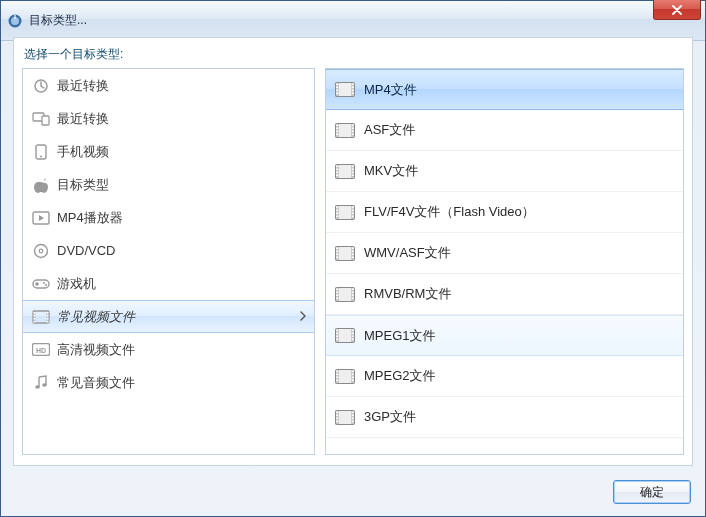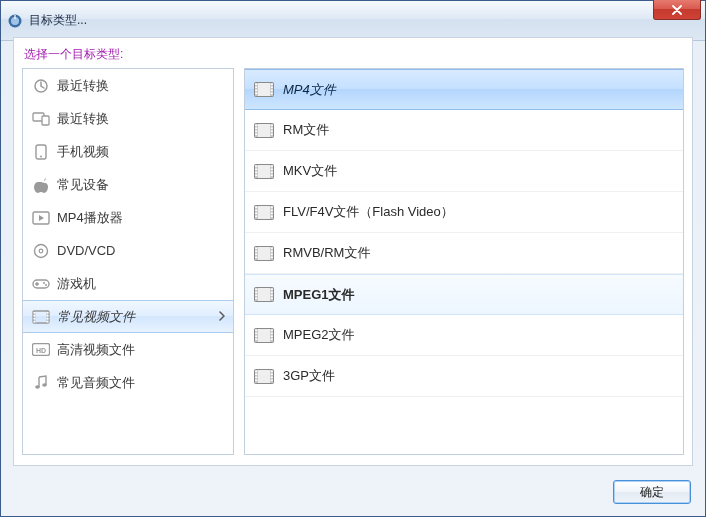--- a/index.html
+++ b/index.html
@@ -4,35 +4,35 @@
 <style>
 * { margin: 0; padding: 0; box-sizing: border-box; }
 html, body { width: 706px; height: 517px; overflow: hidden; font-family: "Microsoft YaHei", "Segoe UI", Tahoma, sans-serif; font-size: 12px; }
 .window { width: 706px; height: 517px; background: linear-gradient(to bottom, #d7e4f2 0%, #d7e4f2 6%, #e9eff7 7%, #eef3f9 100%); border: 1px solid #3b5b8c; position: relative; }
 .titlebar { height: 40px; background: linear-gradient(to bottom, #f6fafd 0%, #dfe9f5 45%, #d3e0ef 46%, #dde8f4 100%); border-bottom: 1px solid #b6c6da; display: flex; align-items: center; padding-left: 6px; position: relative; }
 .titlebar .app-icon { width: 16px; height: 16px; margin-right: 6px; }
 .titlebar .title { color: #1a2a44; font-size: 12px; }
 .close-btn { position: absolute; top: -1px; right: 4px; width: 48px; height: 20px; background: linear-gradient(to bottom, #e67a6f 0%, #d9594e 48%, #c63b2f 50%, #cf4236 100%); border: 1px solid #8a2e26; border-top: none; border-radius: 0 0 3px 3px; display: flex; align-items: center; justify-content: center; cursor: default; }
 .close-btn svg { display: block; }
 .content { position: absolute; left: 12px; right: 12px; top: 36px; bottom: 50px; background: #ffffff; border: 1px solid #c9d4e3; }
-.instruction { position: absolute; left: 10px; top: 8px; color: #a21caf; font-size: 12px; }
+.instruction { position: absolute; left: 10px; top: 8px; color: #0c4a6e; font-size: 12px; }
 .panels { position: absolute; left: 8px; right: 8px; top: 30px; bottom: 10px; display: flex; gap: 10px; }
-.left-panel { width: 212px; border: 1px solid #c2cfde; background: #fff; overflow: hidden; }
+.left-panel { width: 293px; border: 1px solid #c2cfde; background: #fff; overflow: hidden; }
 .right-panel { flex: 1; border: 1px solid #c2cfde; background: #fff; overflow-x: hidden; overflow-y: auto; position: relative; }
 .cat-item { height: 33px; display: flex; align-items: center; padding-left: 8px; padding-right: 8px; cursor: default; position: relative; }
 .cat-item .icon-slot { width: 20px; height: 18px; margin-right: 6px; display: flex; align-items: center; justify-content: center; color: #9a9a9a; }
 .cat-item .label { color: #3a3a3a; font-size: 13px; }
 .cat-item .chev { margin-left: auto; color: #6b6b6b; font-size: 11px; }
 .cat-item.selected { background: linear-gradient(to bottom, #f0f7ff 0%, #e1efff 48%, #d2e6fd 50%, #e8f3ff 100%); border-top: 1px solid #a8cbef; border-bottom: 1px solid #a8cbef; font-style: italic; }
 .fmt-item { height: 41px; display: flex; align-items: center; padding-left: 8px; border-bottom: 1px solid #f0f0f0; cursor: default; }
 .fmt-item .icon-slot { width: 22px; height: 18px; margin-right: 8px; display: flex; align-items: center; justify-content: center; }
 .fmt-item .label { color: #2a2a2a; font-size: 13px; }
-.fmt-item.selected { background: linear-gradient(to bottom, #d8ebff 0%, #c5e0ff 48%, #b4d6fd 50%, #cde6ff 100%); border-top: 1px solid #8fbceb; border-bottom: 1px solid #8fbceb; font-style: italic; }
+.fmt-item.selected { background: linear-gradient(to bottom, #d8ebff 0%, #c5e0ff 48%, #b4d6fd 50%, #cde6ff 100%); border-top: 1px solid #8fbceb; border-bottom: 1px solid #8fbceb; }
 .fmt-item.selected .label { color: #0b2544; }
-.fmt-item.hovered { background: linear-gradient(to bottom, #f6fbff 0%, #edf6ff 100%); border-top: 1px solid #d2e6fb; border-bottom: 1px solid #d2e6fb; font-weight: bold; }
+.fmt-item.hovered { background: linear-gradient(to bottom, #f6fbff 0%, #edf6ff 100%); border-top: 1px solid #d2e6fb; border-bottom: 1px solid #d2e6fb; }
 .button-row { position: absolute; right: 14px; bottom: 12px; display: flex; gap: 8px; }
 .win-btn { width: 78px; height: 24px; border: 1px solid #8a9db5; border-radius: 3px; background: linear-gradient(to bottom, #ffffff 0%, #f1f5fa 48%, #e4ebf3 50%, #eef3f9 100%); color: #1a1a1a; font-size: 12px; display: flex; align-items: center; justify-content: center; cursor: default; }
 .win-btn.primary { border: 1px solid #4a90d9; box-shadow: 0 0 0 1px #a9d1f5 inset; margin-left: 10px; }
 .right-panel::-webkit-scrollbar { width: 17px; }
 .right-panel::-webkit-scrollbar-track { background: #f0f0f0; border-left: 1px solid #e0e0e0; }
 .right-panel::-webkit-scrollbar-thumb { background: linear-gradient(to right, #e6eef7, #c9d8ea); border: 1px solid #a9bcd4; border-radius: 2px; }
 .right-panel::-webkit-scrollbar-button { height: 17px; background: #e8eef6; border: 1px solid #b9c9dc; }
 </style>
 </head>
 <body>
@@ -86,21 +86,21 @@
               </svg>
             </span>
             <span class="label">手机视频</span>
           </div>
           <div class="cat-item">
             <span class="icon-slot">
               <svg width="14" height="16" viewBox="0 0 14 16">
                 <path d="M10 4c0-1.3 1-2.5 2-3-0.2 1.5-1.2 3-2 3zM7 5c2 0 2 1 4 1 2 0 3 2 3 4 0 3-2 6-4 6-1 0-1-1-3-1s-2 1-3 1c-2 0-4-3-4-6 0-3 2-5 4-5 1 0 2 0 3 0z" fill="#9a9a9a"></path>
               </svg>
             </span>
-            <span class="label">常见设备</span>
+            <span class="label">目标类型</span>
           </div>
           <div class="cat-item">
             <span class="icon-slot">
               <svg width="18" height="14" viewBox="0 0 18 14">
                 <rect x="1" y="1" width="16" height="12" rx="1.5" fill="none" stroke="#9a9a9a" stroke-width="1.4"></rect>
                 <polygon points="7,4 7,10 12,7" fill="#9a9a9a"></polygon>
               </svg>
             </span>
             <span class="label">MP4播放器</span>
           </div>
@@ -198,21 +198,21 @@
                   <rect x="1.2" y="4.5" width="2" height="1.6"></rect>
                   <rect x="1.2" y="7.5" width="2" height="1.6"></rect>
                   <rect x="1.2" y="10.5" width="2" height="1.6"></rect>
                   <rect x="16.8" y="1.5" width="2" height="1.6"></rect>
                   <rect x="16.8" y="4.5" width="2" height="1.6"></rect>
                   <rect x="16.8" y="7.5" width="2" height="1.6"></rect>
                   <rect x="16.8" y="10.5" width="2" height="1.6"></rect>
                 </g>
               </svg>
             </span>
-            <span class="label">RM文件</span>
+            <span class="label">ASF文件</span>
           </div>
           <div class="fmt-item">
             <span class="icon-slot">
               <svg width="20" height="15" viewBox="0 0 20 15">
                 <rect x="0.5" y="0.5" width="19" height="14" rx="1" fill="#efefef" stroke="#8a8a8a" stroke-width="1"></rect>
                 <rect x="0.5" y="0.5" width="3.5" height="14" fill="#8a8a8a" opacity="0.4"></rect>
                 <rect x="16" y="0.5" width="3.5" height="14" fill="#8a8a8a" opacity="0.4"></rect>
                 <g fill="#fff">
                   <rect x="1.2" y="1.5" width="2" height="1.6"></rect>
                   <rect x="1.2" y="4.5" width="2" height="1.6"></rect>
@@ -239,20 +239,40 @@
                   <rect x="1.2" y="7.5" width="2" height="1.6"></rect>
                   <rect x="1.2" y="10.5" width="2" height="1.6"></rect>
                   <rect x="16.8" y="1.5" width="2" height="1.6"></rect>
                   <rect x="16.8" y="4.5" width="2" height="1.6"></rect>
                   <rect x="16.8" y="7.5" width="2" height="1.6"></rect>
                   <rect x="16.8" y="10.5" width="2" height="1.6"></rect>
                 </g>
               </svg>
             </span>
             <span class="label">FLV/F4V文件（Flash Video）</span>
+          </div>
+          <div class="fmt-item">
+            <span class="icon-slot">
+              <svg width="20" height="15" viewBox="0 0 20 15">
+                <rect x="0.5" y="0.5" width="19" height="14" rx="1" fill="#efefef" stroke="#8a8a8a" stroke-width="1"></rect>
+                <rect x="0.5" y="0.5" width="3.5" height="14" fill="#8a8a8a" opacity="0.4"></rect>
+                <rect x="16" y="0.5" width="3.5" height="14" fill="#8a8a8a" opacity="0.4"></rect>
+                <g fill="#fff">
+                  <rect x="1.2" y="1.5" width="2" height="1.6"></rect>
+                  <rect x="1.2" y="4.5" width="2" height="1.6"></rect>
+                  <rect x="1.2" y="7.5" width="2" height="1.6"></rect>
+                  <rect x="1.2" y="10.5" width="2" height="1.6"></rect>
+                  <rect x="16.8" y="1.5" width="2" height="1.6"></rect>
+                  <rect x="16.8" y="4.5" width="2" height="1.6"></rect>
+                  <rect x="16.8" y="7.5" width="2" height="1.6"></rect>
+                  <rect x="16.8" y="10.5" width="2" height="1.6"></rect>
+                </g>
+              </svg>
+            </span>
+            <span class="label">WMV/ASF文件</span>
           </div>
           <div class="fmt-item">
             <span class="icon-slot">
               <svg width="20" height="15" viewBox="0 0 20 15">
                 <rect x="0.5" y="0.5" width="19" height="14" rx="1" fill="#efefef" stroke="#8a8a8a" stroke-width="1"></rect>
                 <rect x="0.5" y="0.5" width="3.5" height="14" fill="#8a8a8a" opacity="0.4"></rect>
                 <rect x="16" y="0.5" width="3.5" height="14" fill="#8a8a8a" opacity="0.4"></rect>
                 <g fill="#fff">
                   <rect x="1.2" y="1.5" width="2" height="1.6"></rect>
                   <rect x="1.2" y="4.5" width="2" height="1.6"></rect>

